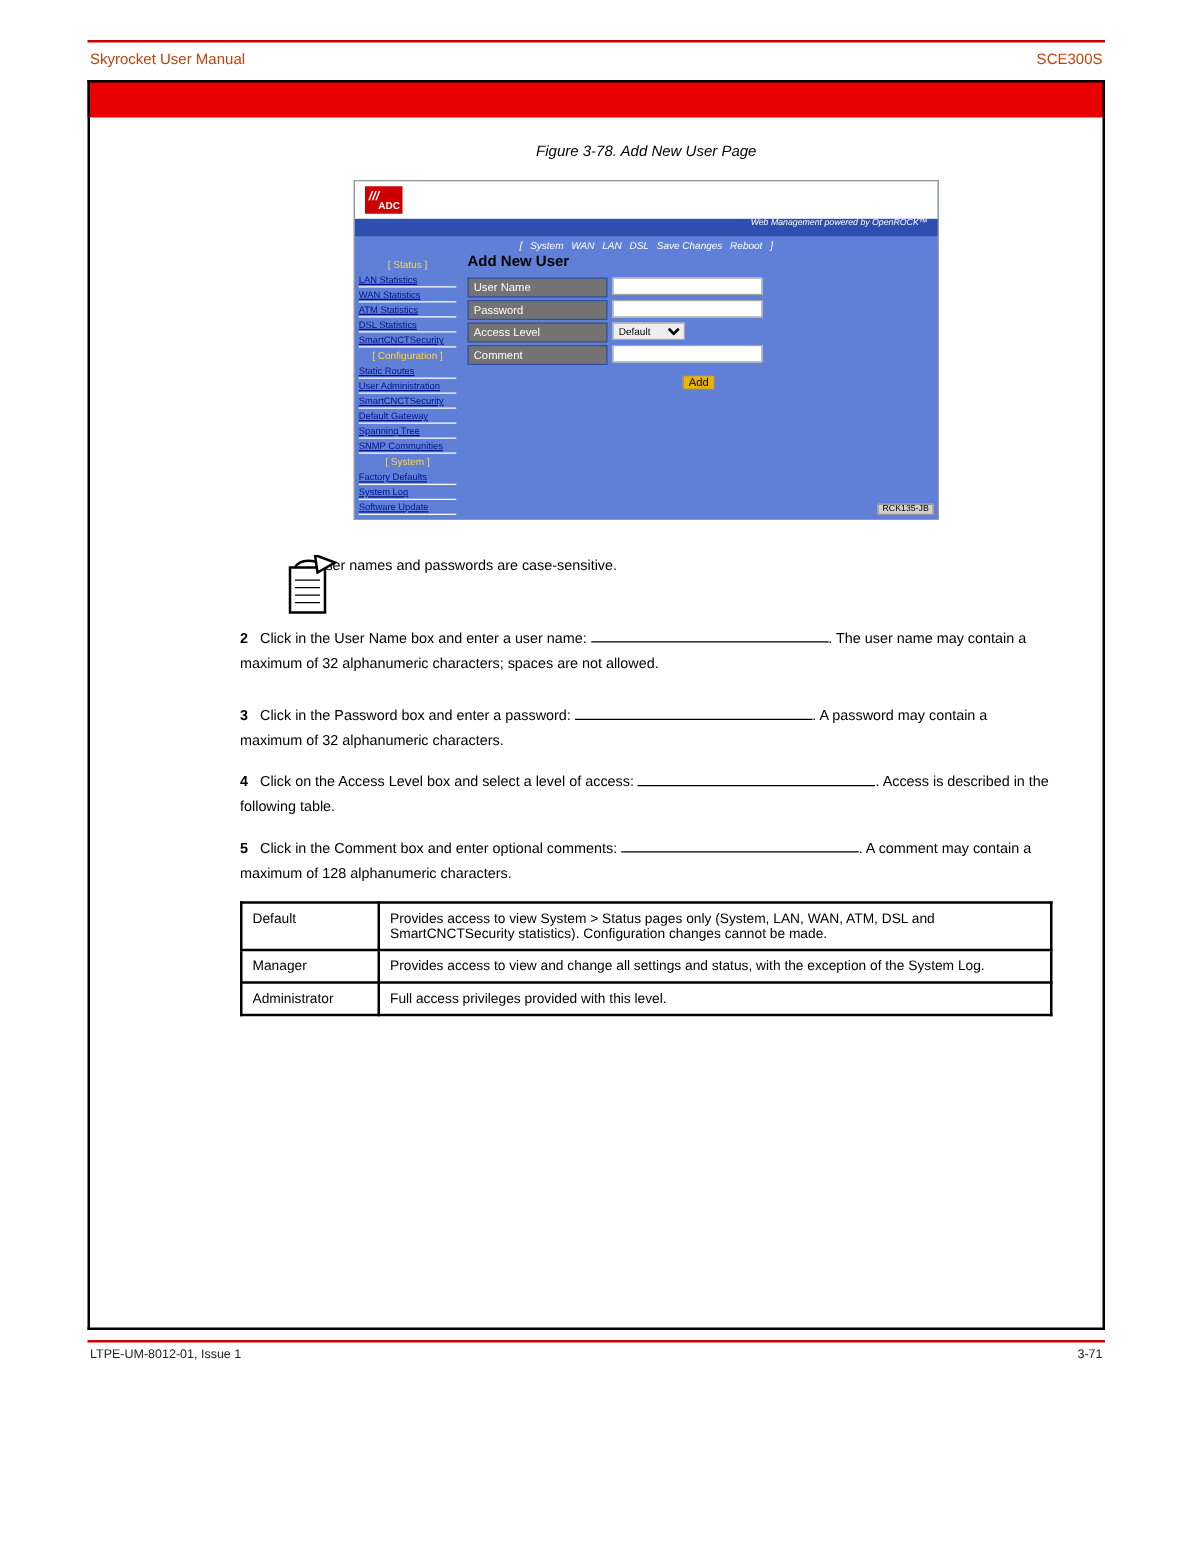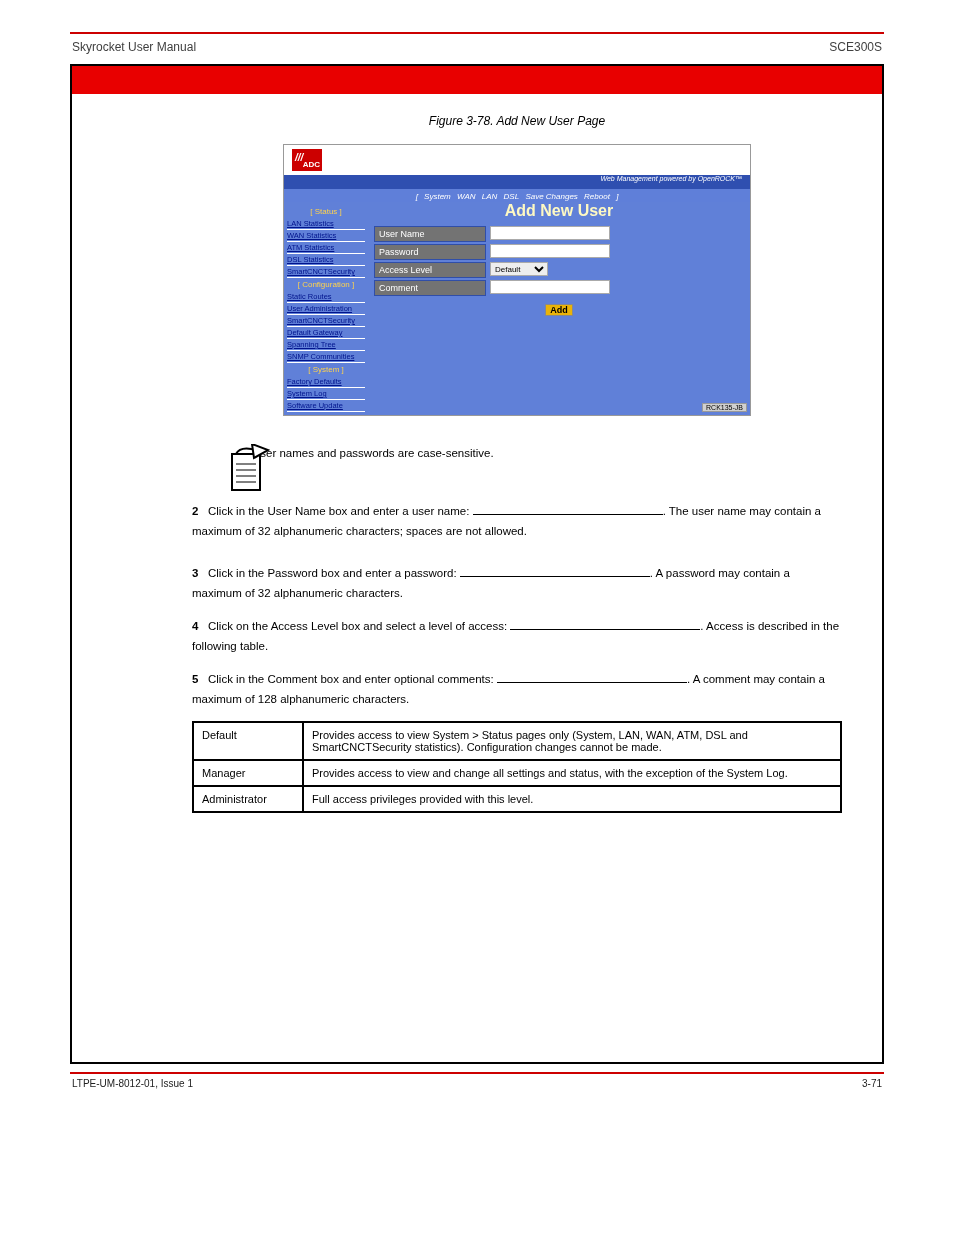--- a/index.html
+++ b/index.html
@@ -1,41 +1,41 @@
 <!DOCTYPE html>
 <html><head>
 <meta charset="utf-8">
 <style>
   * { box-sizing: border-box; margin: 0; padding: 0; }
   body { font-family: Arial, Helvetica, sans-serif; background: #fff; width: 954px; margin: 0 auto; }
   .page { padding: 32px 70px 40px 70px; position: relative; }
   .top-rule { border-top: 2px solid #c00; margin-bottom: 6px; }
-  .header-row { display: flex; justify-content: space-between; font-size: 12px; color: #404040; padding: 0 2px 10px 2px; }
+  .header-row { display: flex; justify-content: space-between; font-size: 12px; color: #c2410c; padding: 0 2px 10px 2px; }
   .red-banner { background: #e80000; height: 30px; width: 100%; border: 2px solid #000; border-bottom: none; }
   .content-frame { border: 2px solid #000; border-top: none; padding: 14px 40px 50px 120px; min-height: 970px; position: relative; }
   .fig-caption { text-align: center; font: italic 12px Verdana, sans-serif; margin: 6px 0 16px 0; }
   .screenshot { width: 468px; margin: 0 auto; border: 1px solid #999; background: #5f7fd9; position: relative; font-family: Arial, sans-serif; font-size: 9px; }
   .ss-logo-band { background: #fff; height: 30px; position: relative; }
   .adc-logo { position: absolute; top: 4px; left: 8px; width: 30px; height: 22px; background: #c00; color: #fff; font-size: 8px; font-weight: bold; display: flex; align-items: flex-end; justify-content: flex-end; padding: 2px; }
   .adc-logo .bars { position: absolute; left: 3px; top: 3px; color: #fff; font-size: 10px; font-style: italic; }
   .ss-topbar { background: #2f4fb0; color: #fff; height: 14px; text-align: right; padding-right: 8px; font-size: 7px; font-style: italic; }
   .ss-tabs { text-align: center; color: #fff; font-size: 8px; padding: 3px 0 1px 0; font-style: italic; }
   .ss-tabs span { margin: 0 2px; }
   .ss-body { display: flex; background: #6080d8; }
   .ss-side { width: 84px; padding: 3px 3px; }
   .ss-head { color: #ffd24d; font-size: 8px; text-align: center; margin: 2px 0; }
   .ss-link { color: #00138c; text-decoration: underline; font-size: 7.5px; display: block; border-bottom: 1px solid #ffffff; padding: 1px 0; }
   .ss-main { flex: 1; padding: 0 6px 60px 6px; text-align: center; position: relative; }
-  .ss-title { color: #fef9c3; font-weight: bold; font-size: 16px; margin: 0 0 6px 0; text-align: center; }
+  .ss-title { color: #000000; font-weight: bold; font-size: 12px; margin: 0 0 6px 0; text-align: left; }
   .ss-form-row { display: flex; margin: 2px 0; }
   .ss-lbl { width: 112px; background: #737373; color: #fff; text-align: left; padding: 2px 4px; font-size: 9px; border: 1px solid #304ea8; }
   .ss-field { flex: 1; padding: 0 4px; text-align: left; }
   .ss-input { width: 120px; height: 14px; border: 1px solid #aaa; background: #fff; }
   .ss-select { width: 58px; height: 14px; font-size: 8px; border: 1px solid #aaa; background: #eee; }
-  .ss-add-btn { margin-top: 6px; font-size: 9px; padding: 0 4px; border: 1px solid #888; background: #eab308; font-weight: bold; }
+  .ss-add-btn { margin-top: 6px; font-size: 9px; padding: 0 4px; border: 1px solid #888; background: #eab308; }
   .ss-corner { position: absolute; right: 3px; bottom: 3px; background: #d0d0d0; padding: 0 3px; font-size: 7px; border: 1px solid #999; }
   .note-icon { position: absolute; left: 38px; width: 40px; height: 48px; }
   .body-text { font-size: 11.5px; line-height: 1.7; color: #000; }
   .body-text .fillin { display: inline-block; border-bottom: 1px solid #000; min-width: 190px; height: 12px; vertical-align: baseline; }
   .indent-block { margin-left: 0; margin-top: 8px; }
   .new-user-table { width: 100%; border-collapse: collapse; margin-top: 12px; }
   .new-user-table td { border: 2px solid #000; padding: 6px 8px; font-size: 11px; vertical-align: top; }
   .new-user-table td:first-child { width: 110px; }
   .bold { font-weight: bold; }
   .footer { margin-top: 8px; }

